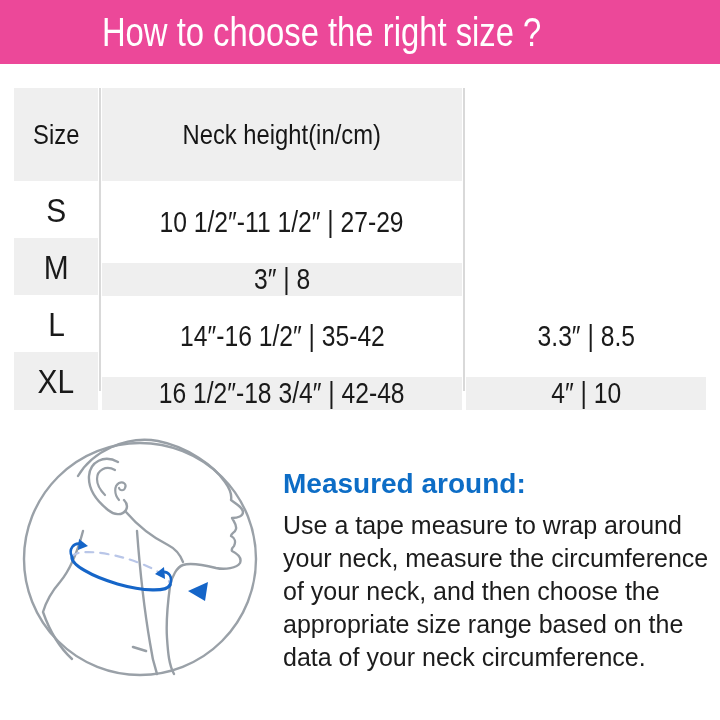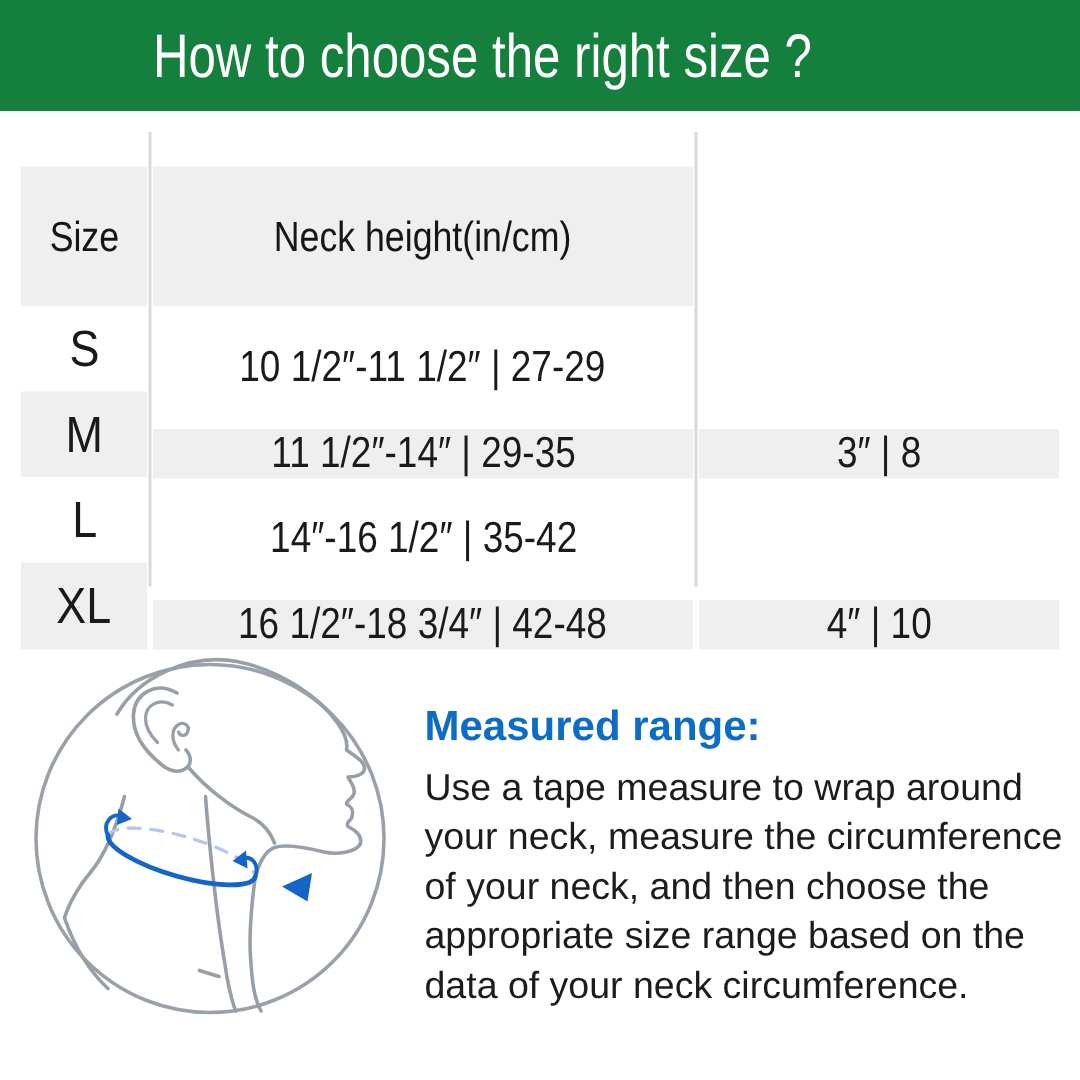--- a/index.html
+++ b/index.html
@@ -5,36 +5,36 @@
   * { margin:0; padding:0; box-sizing:border-box; }
   html,body { width:720px; height:720px; }
   body {
     font-family:"Liberation Sans","DejaVu Sans",sans-serif;
     background:#ffffff; color:#1a1a1a; position:relative; overflow:hidden;
   }
   .page { position:absolute; inset:0; }
 
   
   .banner {
-    position:absolute; left:0; top:0; width:720px; height:74px;
-    background:#15803d; display:flex; align-items:center; justify-content:center;
+    position:absolute; left:0; top:0; width:720px; height:64px;
+    background:#ec4899; display:flex; align-items:center; justify-content:center;
   }
   .banner h1 {
     color:#ffffff; font-size:41px; font-weight:400; white-space:nowrap;
     transform:translateX(-38px) scaleX(0.8);
   }
 
   
   .size-table {
     position:absolute; left:14px; top:88px; width:692px;
   }
   .trow {
     display:grid; grid-template-columns:84px 360px 240px; column-gap:4px;
   }
-  .trow.head  { height:93px;margin-top:23px; }
+  .trow.head  { height:93px; }
   .trow.data  { height:57px; }
   .cell {
     display:flex; align-items:center; justify-content:center;
     background:#ffffff; white-space:nowrap;
   }
   .striped .cell { background:#efefef; }
   .cell span { display:inline-block; transform:scaleX(0.85); }
   .head .cell { font-size:28px; color:#161616; }
   .size-cell  { font-size:34px; }
   .size-cell span { transform:scaleX(0.88); }
@@ -84,33 +84,33 @@
       <div class="cell val-cell">
           <span>10  1/2″-11  1/2″ | 27-29</span>
         </div>
     </div>
 
     <div class="trow data striped">
       <div class="cell size-cell">
           <span>M</span>
         </div>
       <div class="cell val-cell">
-          <span>11  1/2″-14″ |  29-35</span>
-        </div>
-      <div class="cell val-cell">
           <span>3″ | 8</span>
         </div>
     </div>
 
     <div class="trow data">
       <div class="cell size-cell">
           <span>L</span>
         </div>
       <div class="cell val-cell">
           <span>14″-16  1/2″ | 35-42</span>
+        </div>
+      <div class="cell val-cell">
+          <span>3.3″ | 8.5</span>
         </div>
     </div>
 
     <div class="trow data striped">
       <div class="cell size-cell">
           <span>XL</span>
         </div>
       <div class="cell val-cell">
           <span>16  1/2″-18  3/4″ | 42-48</span>
         </div>
@@ -161,20 +161,20 @@
     <path stroke="#1565c8" stroke-width="3.2" d="M 52 119 A 51 14 16 0 0 150 147"></path>
 
     <path stroke="#1565c8" stroke-width="2.6" d="M 52 119 C 48 111 54 104 61 106"></path>
     <polygon fill="#1565c8" points="59,101 68,108 58,112"></polygon>
     <path stroke="#1565c8" stroke-width="2.6" d="M 150 147 C 153 139 149 133 142 134"></path>
     <polygon fill="#1565c8" points="144,129 135,136 145,141"></polygon>
 
     <polygon fill="#1565c8" points="168,153 188,144 185,163"></polygon>
   </svg>
 
-  <h2 class="method-heading">Measured range:</h2>
+  <h2 class="method-heading">Measured around:</h2>
   <p class="method-body">Use a tape measure to wrap around
 your neck, measure the circumference
 of your neck, and then choose the
 appropriate size range based on the
 data of your neck circumference.</p>
 
 </div>
 
 </body></html>

